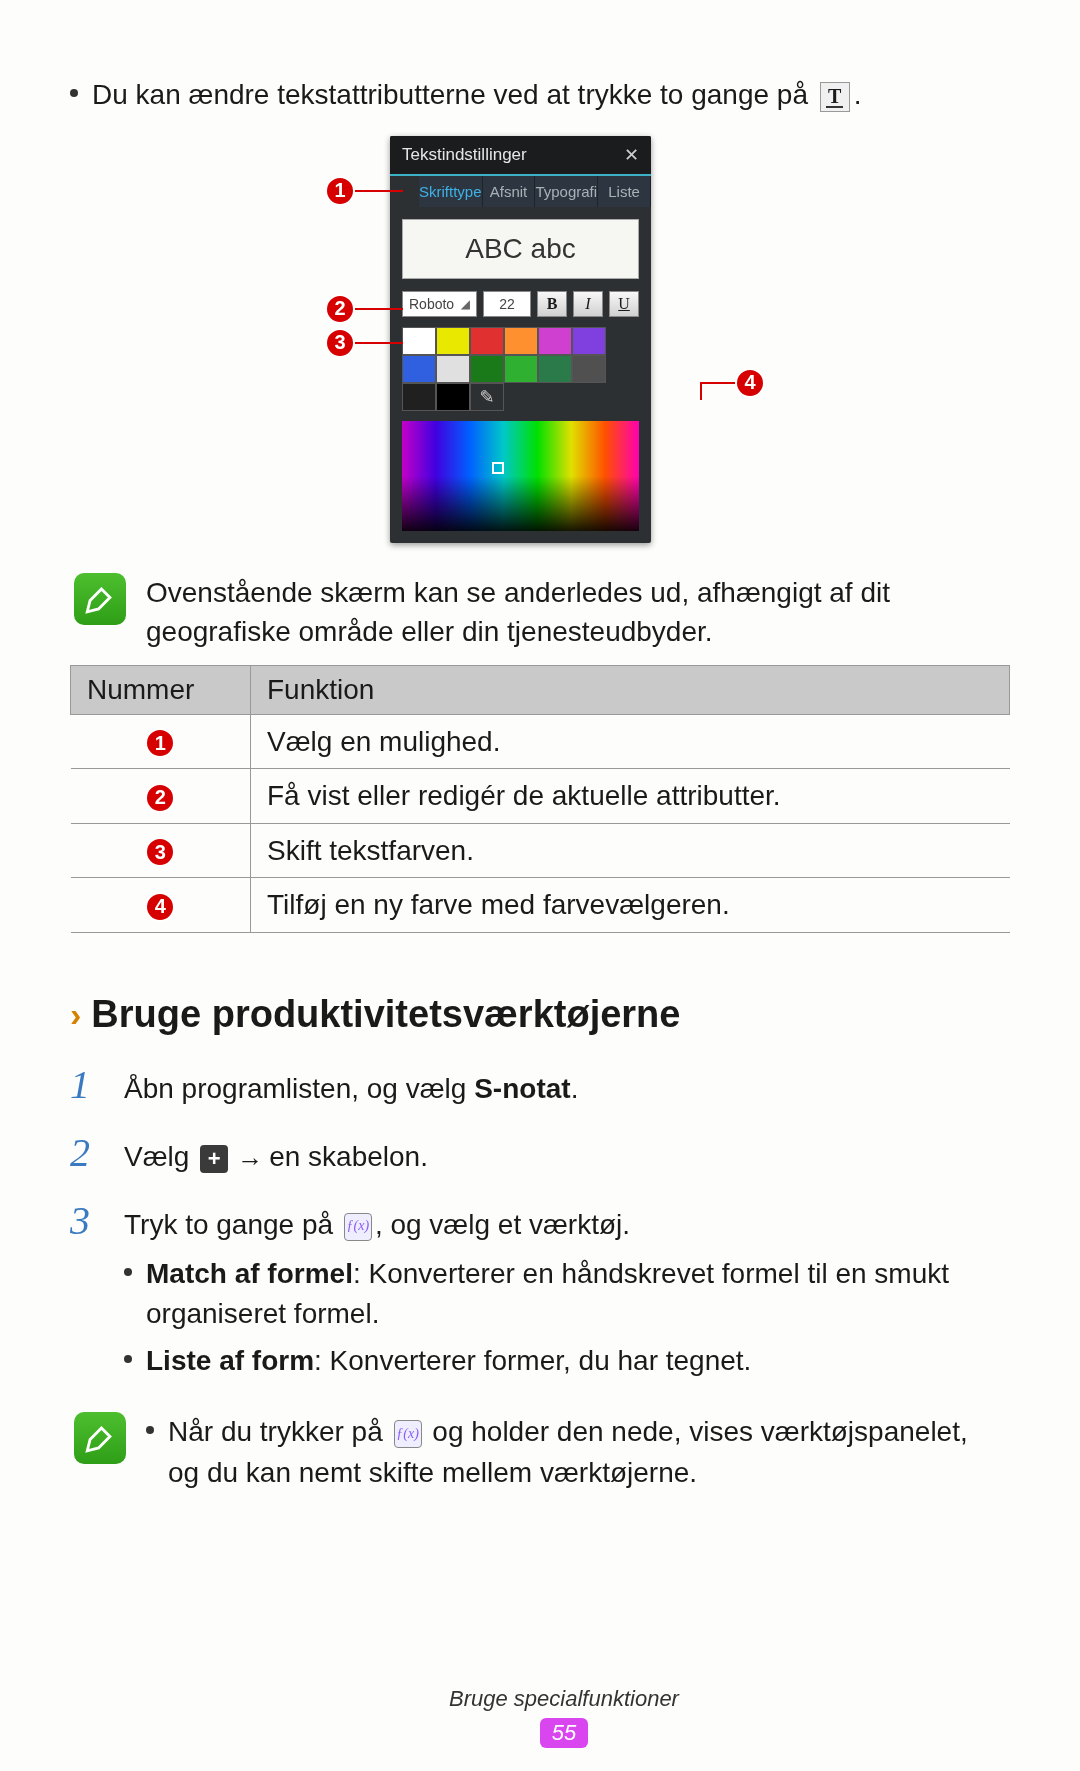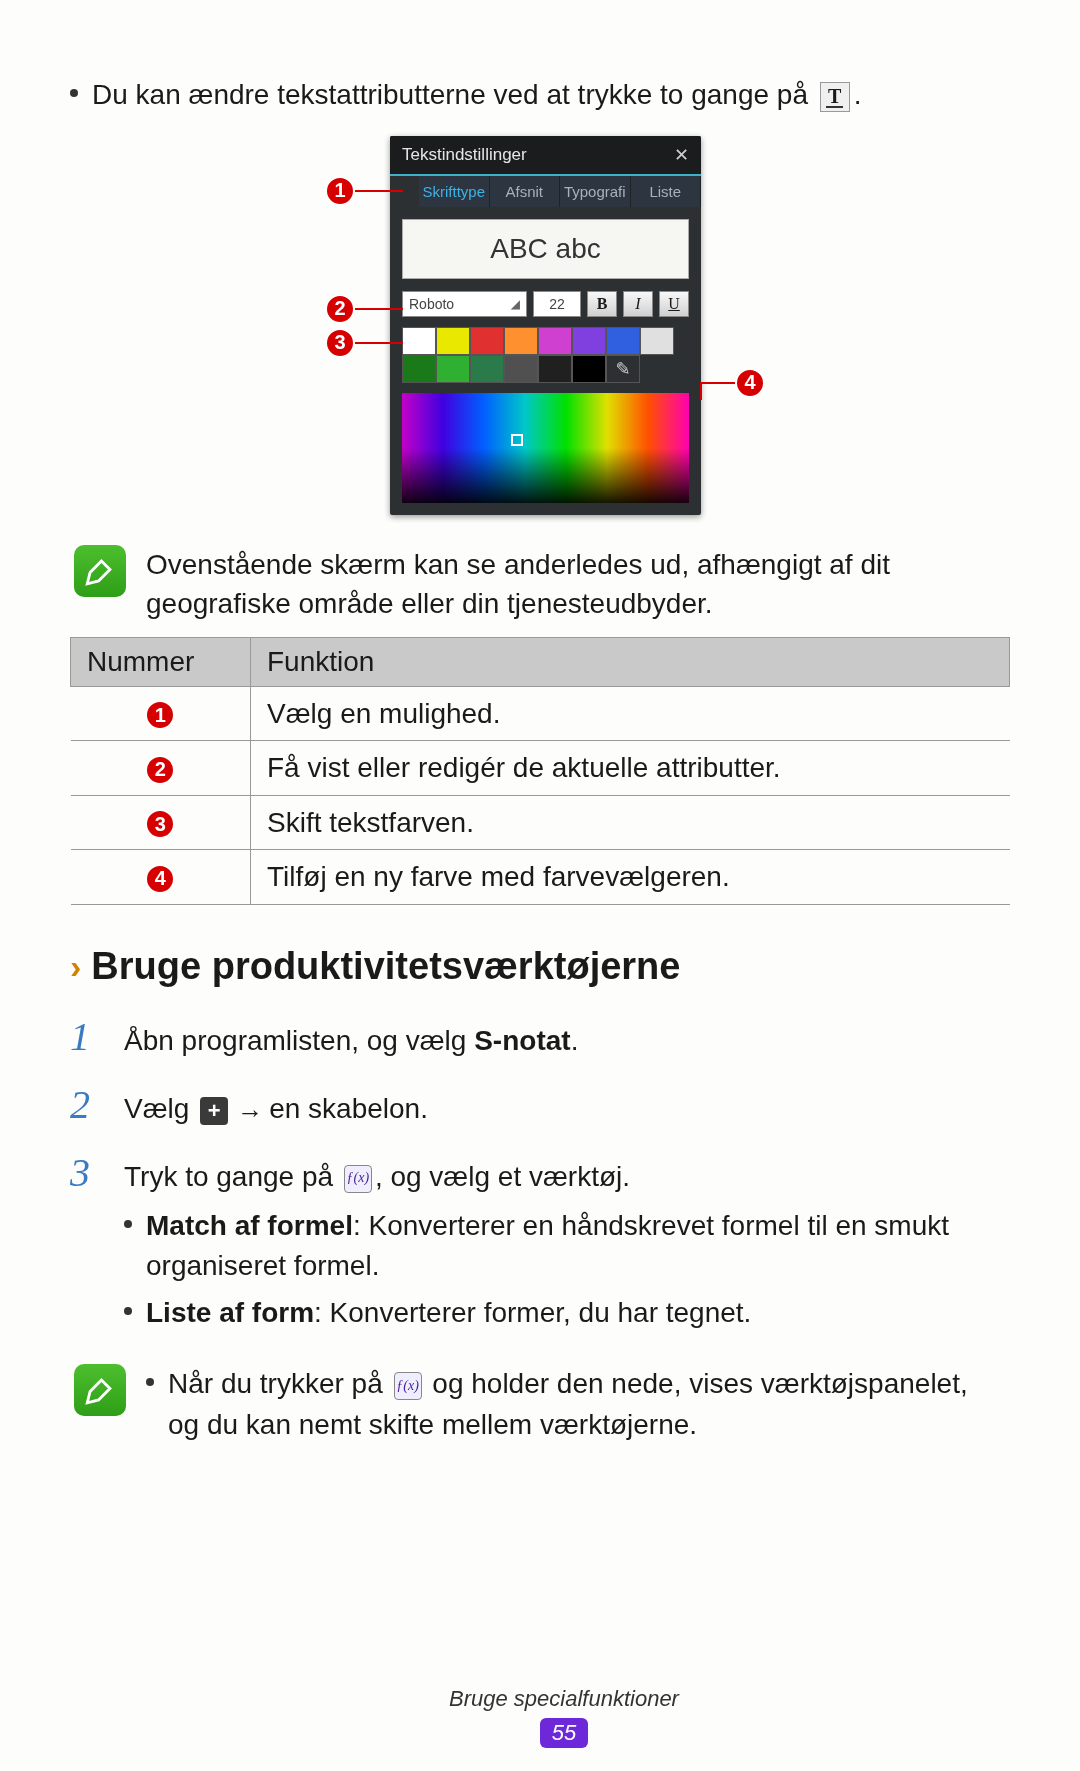--- a/index.html
+++ b/index.html
@@ -37,21 +37,21 @@
   .badge {
     width: 30px; height: 30px; border-radius: 50%; background: #d60000;
     color: #fff; font-weight: bold; display: inline-flex;
     align-items: center; justify-content: center; font-size: 20px;
     border: 2px solid #fff;
   }
   .badge-abs { position: absolute; }
   .leader { position: absolute; height: 2px; background: #d60000; }
   .leader-v { position: absolute; width: 2px; background: #d60000; }
   .dialog {
-    width: 311px; margin-left: 65px;
+    width: 261px; margin-left: 65px;
     background: #2d3033; border-radius: 2px; overflow: hidden;
     box-shadow: 0 2px 6px rgba(0,0,0,.4);
   }
   .dlg-title {
     display: flex; justify-content: space-between; align-items: center;
     background: #1a1c1e; color: #e6e6e6; font-size: 17px;
     padding: 8px 12px; border-bottom: 2px solid #3db2c6;
   }
   .dlg-close { color: #ccc; font-size: 18px; cursor: pointer; }
   .dlg-tabs { display: flex; background: #2d3540; margin-left: 29px; }
@@ -99,21 +99,21 @@
     padding: 0 4px;
   }
   .note-icon {
     width: 52px; height: 52px; border-radius: 10px;
     background: linear-gradient(#4dbf2e,#2e9e17);
     display: flex; align-items: center; justify-content: center;
     flex: 0 0 52px;
   }
   .note-text { font-size: 28px; line-height: 1.4; }
   table.func {
-    width: 100%; border-collapse: collapse; font-size: 28px; margin-bottom: 40px;
+    width: 100%; border-collapse: collapse; font-size: 28px; margin-bottom: 60px;
   }
   table.func th {
     background: #c9c9c9; text-align: left; padding: 8px 16px; font-weight: normal;
     border: 1px solid #999;
   }
   table.func td { padding: 10px 16px; border-bottom: 1px solid #999; }
   table.func td:first-child { text-align: center; width: 180px; border-right: 1px solid #999;}
   .section-head {
     font-size: 38px; font-weight: bold; margin: 10px 0 20px 0;
     display: flex; align-items: center; gap: 10px;
@@ -129,36 +129,36 @@
   }
   .step-body { flex: 1; }
   .mini-icon {
     display: inline-flex; width: 28px; height: 28px; vertical-align: middle;
     align-items: center; justify-content: center; border-radius: 4px;
     margin: 0 3px;
   }
   .icon-plus { background: #3a3a3a; color: #fff; font-weight: bold; font-size: 22px;}
   .icon-fx {
     border: 1px solid #888; background: #eef; font-family: Georgia, serif;
-    font-style: italic; font-size: 14px; color: #4c1d95;
+    font-style: italic; font-size: 14px; color: #8b5cf6;
   }
   .icon-globe {
     background: #3a3a3a; color: #d68000; border-radius: 50%; font-size: 18px;
   }
   .arrow { font-size: 26px; margin: 0 6px; }
   .sub-bullets { margin-top: 8px; }
   .sub-bullets .bullet-line { margin-bottom: 6px; }
   .footer {
     position: absolute; bottom: 23px; left: 0; width: 100%;
     text-align: center;
     padding-left: 48px;
   }
   .footer-title { font-style: italic; font-size: 22px; color: #333; margin-bottom: 6px;}
   .page-badge {
-    display: inline-block; background: #6d28d9; color: #fff; font-style: italic;
+    display: inline-block; background: #d946ef; color: #fff; font-style: italic;
     font-size: 22px; padding: 2px 12px; border-radius: 6px;
   }
   .tri { font-size: 12px; color: #666; }
 </style>
 </head>
 <body>
 
 <div class="bullet-line">
   <span class="bullet-dot"></span>
   <span>

